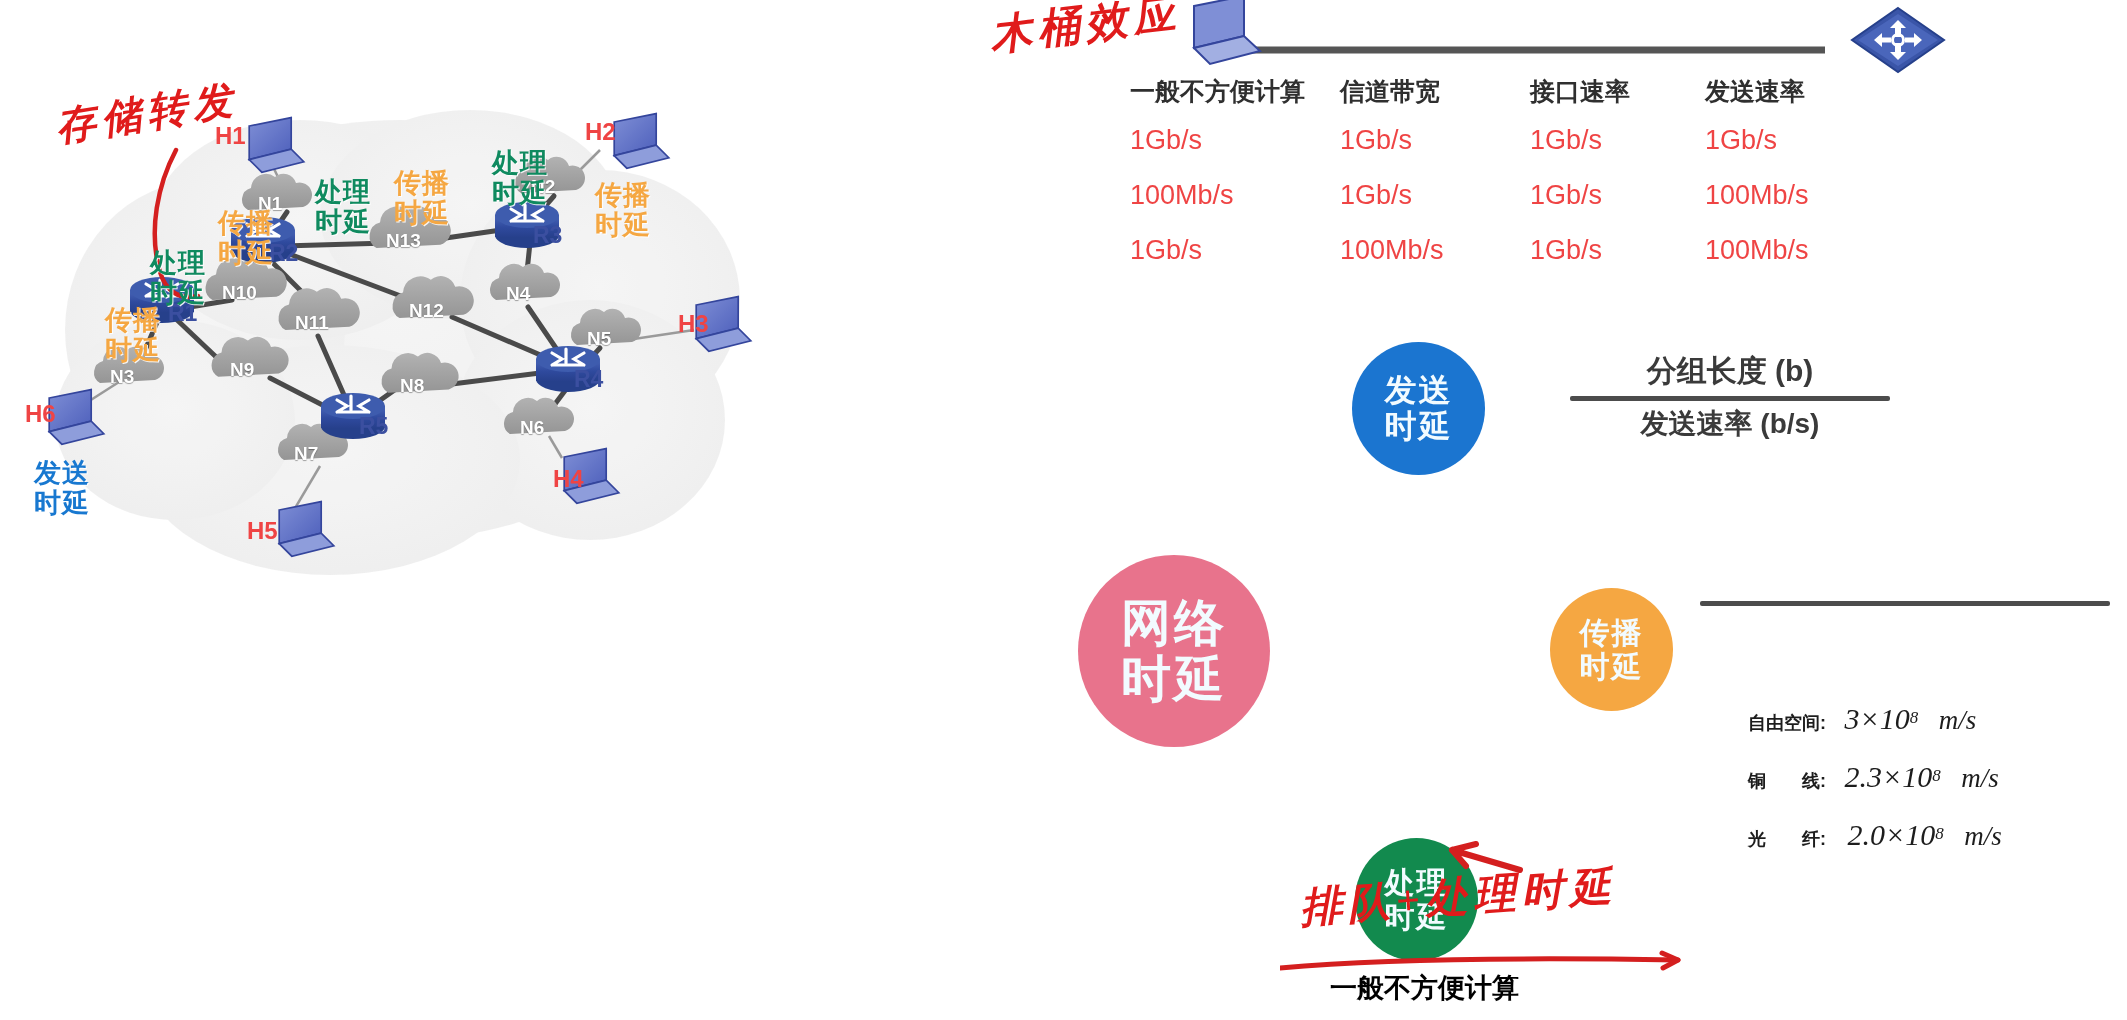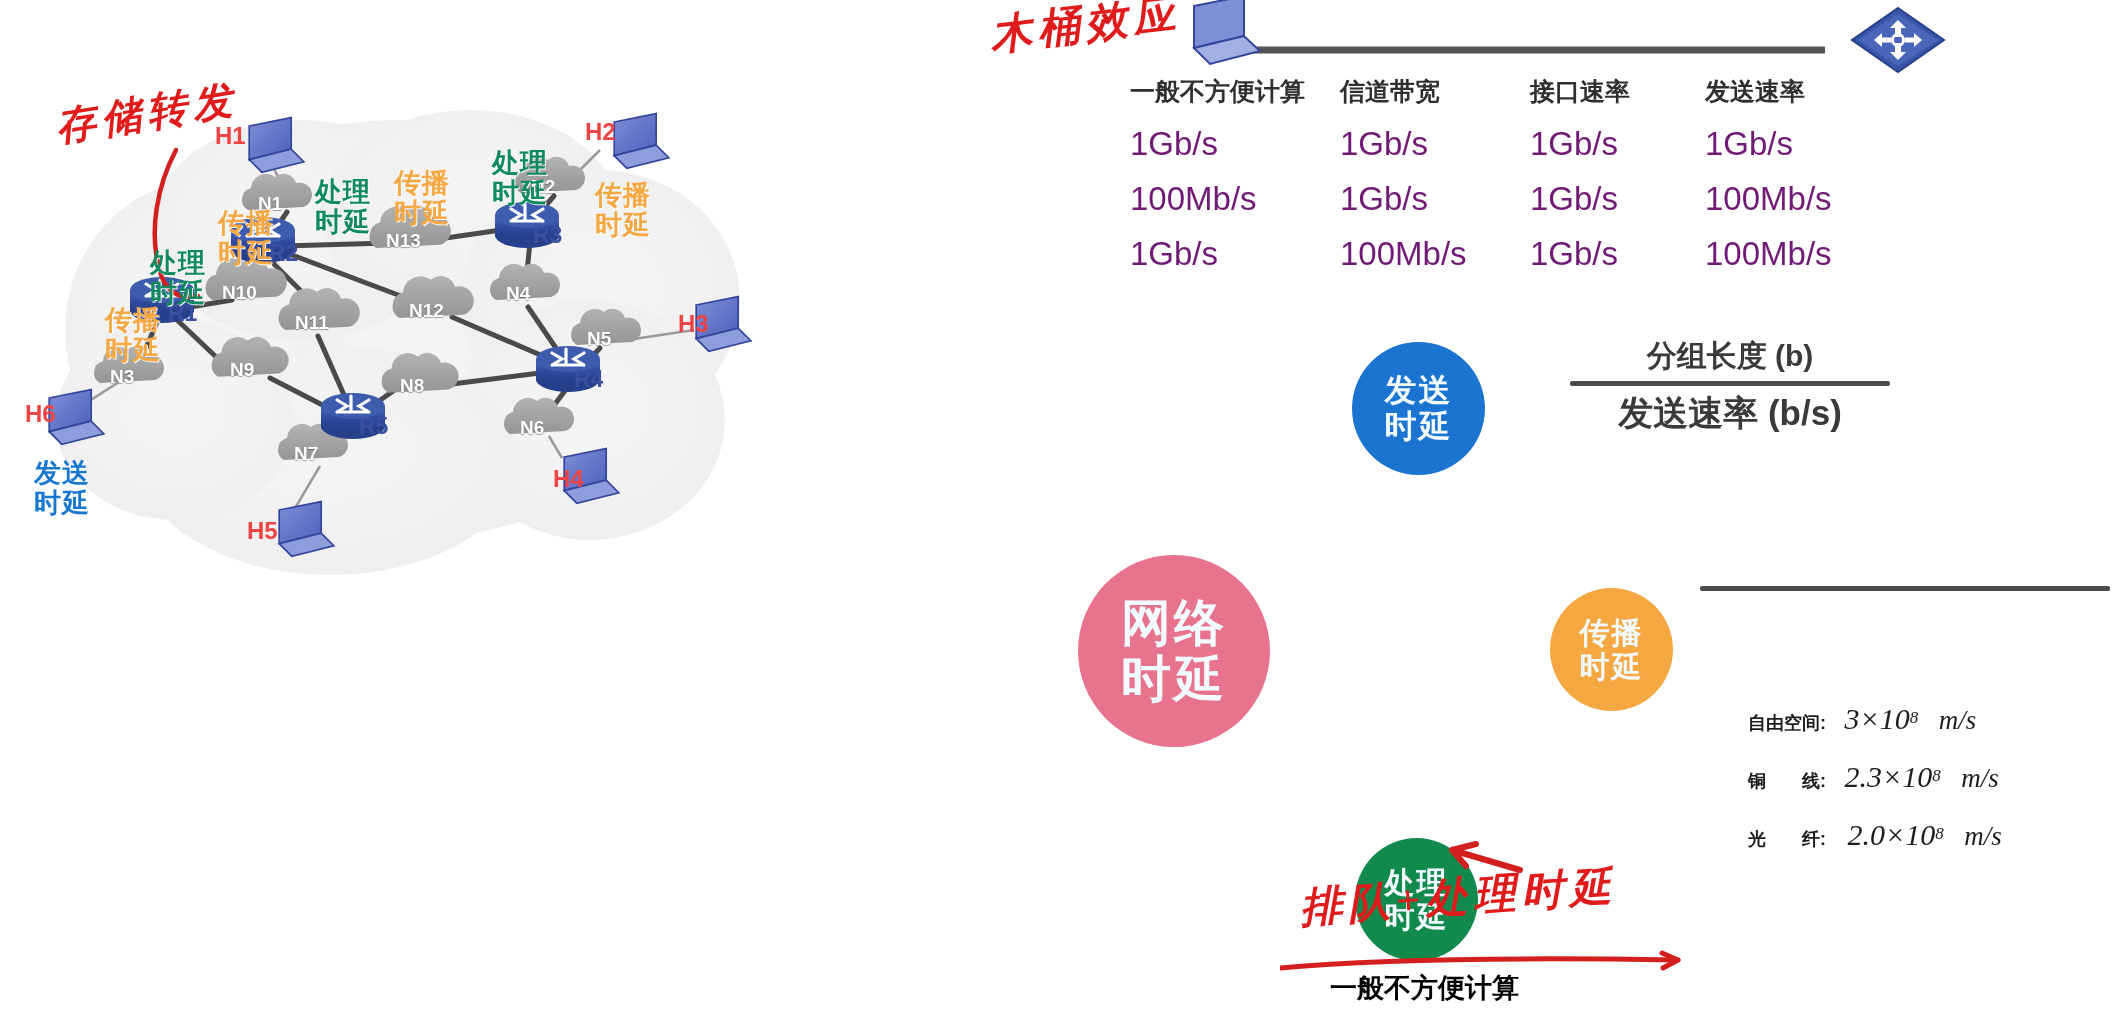--- a/index.html
+++ b/index.html
@@ -13,25 +13,25 @@
            text-shadow:0 1px 1px rgba(0,0,0,.35);white-space:nowrap;}
   .hostlbl{position:absolute;color:#ef4444;font-weight:bold;font-size:24px;white-space:nowrap;}
   .rtrlbl{position:absolute;color:#3b4fa0;font-weight:bold;font-size:23px;white-space:nowrap;}
   .dlylbl{position:absolute;font-weight:bold;font-size:27px;line-height:30px;
           white-space:nowrap;text-align:center;letter-spacing:1px;}
   .green{color:#0f8a5f;text-shadow:1px 1px 0 rgba(255,255,255,.9);}
   .orange{color:#f5a742;text-shadow:1px 1px 0 rgba(255,255,255,.9);}
   .blue{color:#1878d0;text-shadow:1px 1px 0 rgba(255,255,255,.9);}
   
   .hdr{position:absolute;font-weight:bold;font-size:25px;color:#2f2f2f;white-space:nowrap;}
-  .cell{position:absolute;font-size:33px;color:#701a75;white-space:nowrap;}
+  .cell{position:absolute;font-size:27px;color:#ef4444;white-space:nowrap;}
   .circle{position:absolute;border-radius:50%;display:flex;flex-direction:column;
           align-items:center;justify-content:center;color:#f2fbff;font-weight:bold;}
   .circle span{display:block;line-height:1.12;}
-  .frac{position:absolute;}
+  .frac{position:absolute;margin-top:15px;}
   .frac .num,.frac .den{font-weight:bold;color:#3a3a3a;white-space:nowrap;text-align:center;}
   .frac .bar{background:#4c4c4c;height:5px;border-radius:2px;margin:4px 0;}
   .spd{position:absolute;white-space:nowrap;color:#1d1d1d;}
   .spd .lbl{font-weight:bold;font-size:18px;}
   .spd .val{font-family:"Liberation Serif","DejaVu Serif",serif;font-style:italic;font-size:30px;}
   .spd .unit{font-family:"Liberation Serif","DejaVu Serif",serif;font-style:italic;font-size:27px;}
   .note{position:absolute;font-weight:bold;font-size:27px;color:#000000;white-space:nowrap;}
   .hand{position:absolute;color:#e01b1b;font-weight:bold;white-space:nowrap;
         font-family:"Liberation Serif","DejaVu Serif",serif;font-style:italic;
         letter-spacing:6px;transform-origin:left center;}
@@ -339,21 +339,21 @@
   <span>时延</span>
 </div>
 
 <div class="circle" style="left:1352px;top:342px;width:133px;height:133px;background:#1b75d0;font-size:32px;letter-spacing:2px">
   <span>发送</span>
   <span>时延</span>
 </div>
 <div class="frac" style="left:1570px;top:336px;width:320px">
   <div class="num" style="font-size:30px">分组长度 (b)</div>
   <div class="bar"></div>
-  <div class="den" style="font-size:35px">发送速率 (b/s)</div>
+  <div class="den" style="font-size:28px">发送速率 (b/s)</div>
 </div>
 
 <div class="circle" style="left:1550px;top:588px;width:123px;height:123px;background:#f5a742;font-size:30px;letter-spacing:2px">
   <span>传播</span>
   <span>时延</span>
 </div>
 <div class="frac" style="left:1700px;top:582px;width:410px">
   <div class="bar"></div>
 </div>
 

